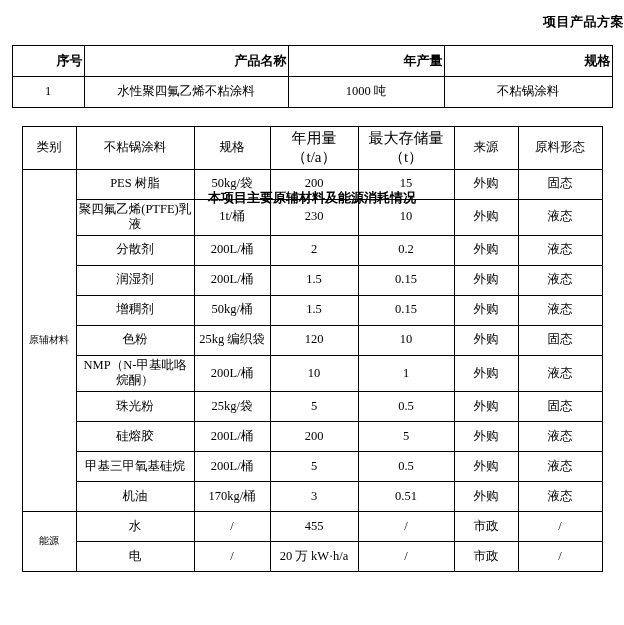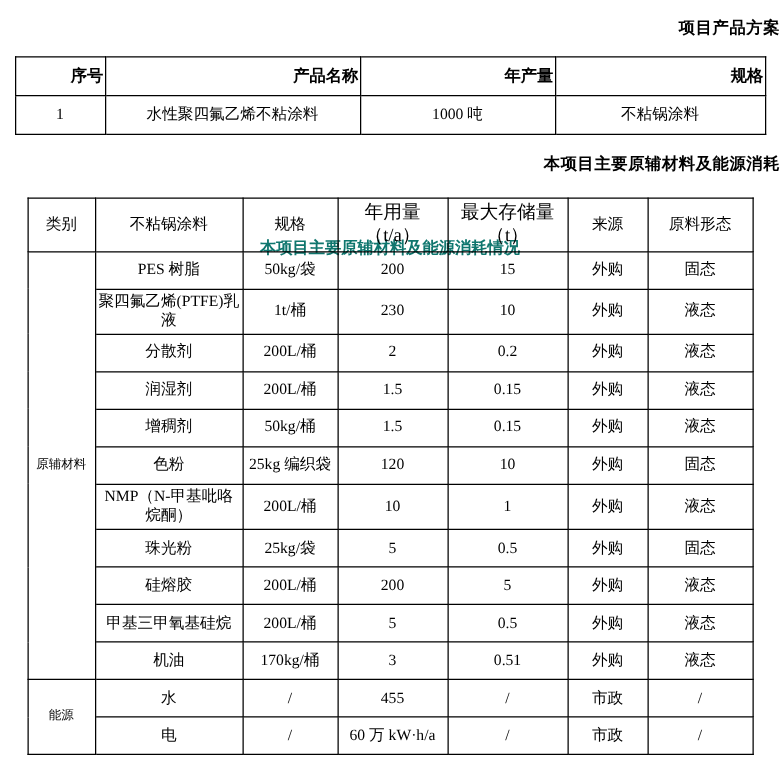--- a/index.html
+++ b/index.html
@@ -73,21 +73,21 @@
     font-size: 15px;
   }
   .watermark {
     position: absolute;
     left: 0;
     right: 0;
     top: 176px;
     text-align: center;
     font-size: 13px;
     font-weight: bold;
-    color: #0f766e;
+    color: #000000;
     z-index: 0;
     pointer-events: none;
   }
   .tbl-wrap {
     position: relative;
     z-index: 1;
   }
 </style>
 </head>
 <body>
@@ -114,21 +114,20 @@
       <tr>
         <td>1</td>
         <td>水性聚四氟乙烯不粘涂料</td>
         <td>1000 吨</td>
         <td>不粘锅涂料</td>
       </tr>
     </tbody>
   </table>
   </div>
 
-  <div class="title" id="title2">本项目主要原辅材料及能源消耗</div>
 
   <div class="watermark">本项目主要原辅材料及能源消耗情况</div>
 
   <div class="tbl-wrap">
   <table id="material-table">
     <colgroup>
       <col style="width:54px">
       <col style="width:118px">
       <col style="width:76px">
       <col style="width:88px">
@@ -242,21 +241,21 @@
         <td>水</td>
         <td>/</td>
         <td>455</td>
         <td>/</td>
         <td>市政</td>
         <td>/</td>
       </tr>
       <tr>
         <td>电</td>
         <td>/</td>
-        <td>60 万 kW·h/a</td>
+        <td>20 万 kW·h/a</td>
         <td>/</td>
         <td>市政</td>
         <td>/</td>
       </tr>
     </tbody>
   </table>
   </div>
 
 </div>
 

